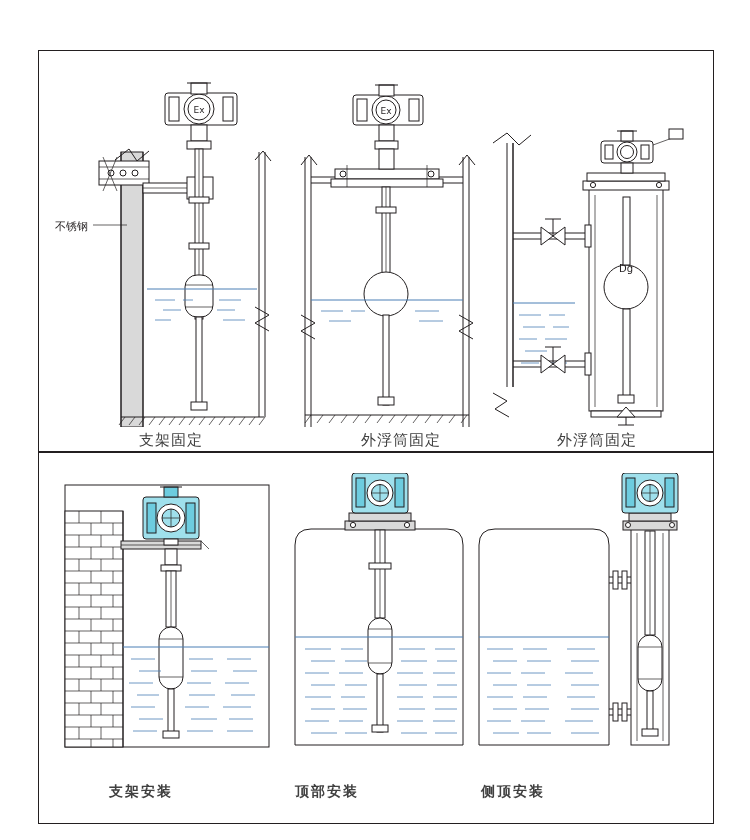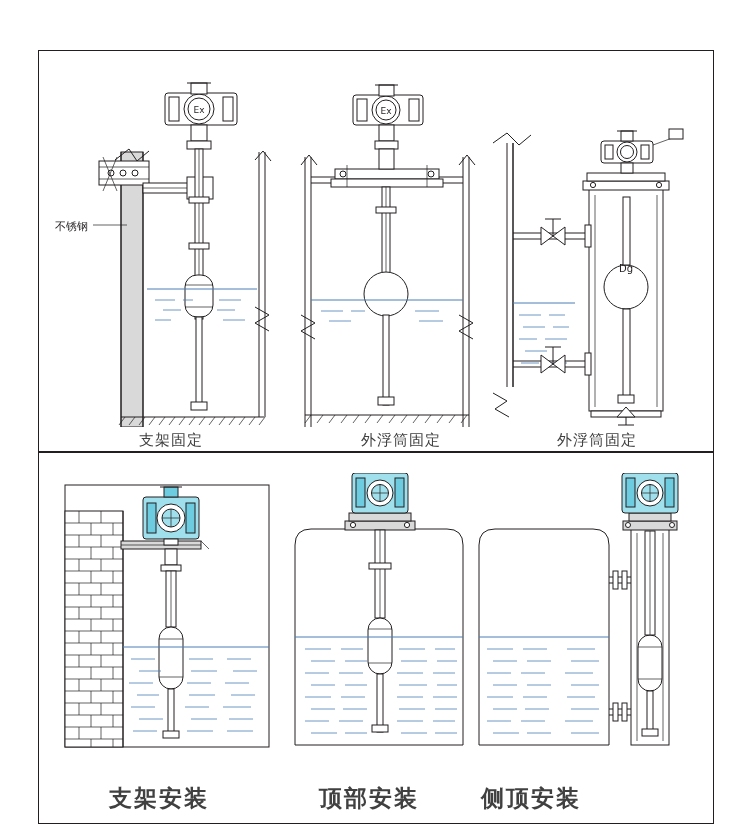--- a/index.html
+++ b/index.html
@@ -44,21 +44,21 @@
     color: #404040;
     white-space: nowrap;
     font-family: "DejaVu Sans", sans-serif;
   }
   .cap-top {
     font-size: 15px;
     letter-spacing: 1px;
     font-weight: 500;
   }
   .cap-bottom {
-    font-size: 23px;
+    font-size: 14px;
     letter-spacing: 2px;
     font-weight: bold;
   }
   .label-small {
     position: absolute;
     font-size: 11px;
     color: #231f20;
     font-family: "DejaVu Sans", sans-serif;
     white-space: nowrap;
   }
@@ -537,21 +537,21 @@
           <line x1="60" y1="248" x2="84" y2="248"></line>
           <line x1="118" y1="248" x2="144" y2="248"></line>
           <line x1="154" y1="248" x2="176" y2="248"></line>
           <line x1="32" y1="260" x2="58" y2="260"></line>
           <line x1="66" y1="260" x2="88" y2="260"></line>
           <line x1="122" y1="260" x2="148" y2="260"></line>
           <line x1="156" y1="260" x2="178" y2="260"></line>
         </g>
       </g>
     </svg>
-    <div class="caption cap-bottom" style="left:280px;top:330px;">顶部安装</div>
+    <div class="caption cap-bottom" style="left:256px;top:330px;">顶部安装</div>
 
     <svg width="220" height="290" viewBox="0 0 220 290" style="position:absolute;left:432px;top:20px;">
 
       <g>
         <path d="M8 72 L8 272 L138 272 L138 72 Q138 56 122 56 L24 56 Q8 56 8 72 Z" class="fill-w"></path>
       </g>
 
       <g>
         <line x1="8" y1="164" x2="138" y2="164" class="wat"></line>
         <g class="wat2">

